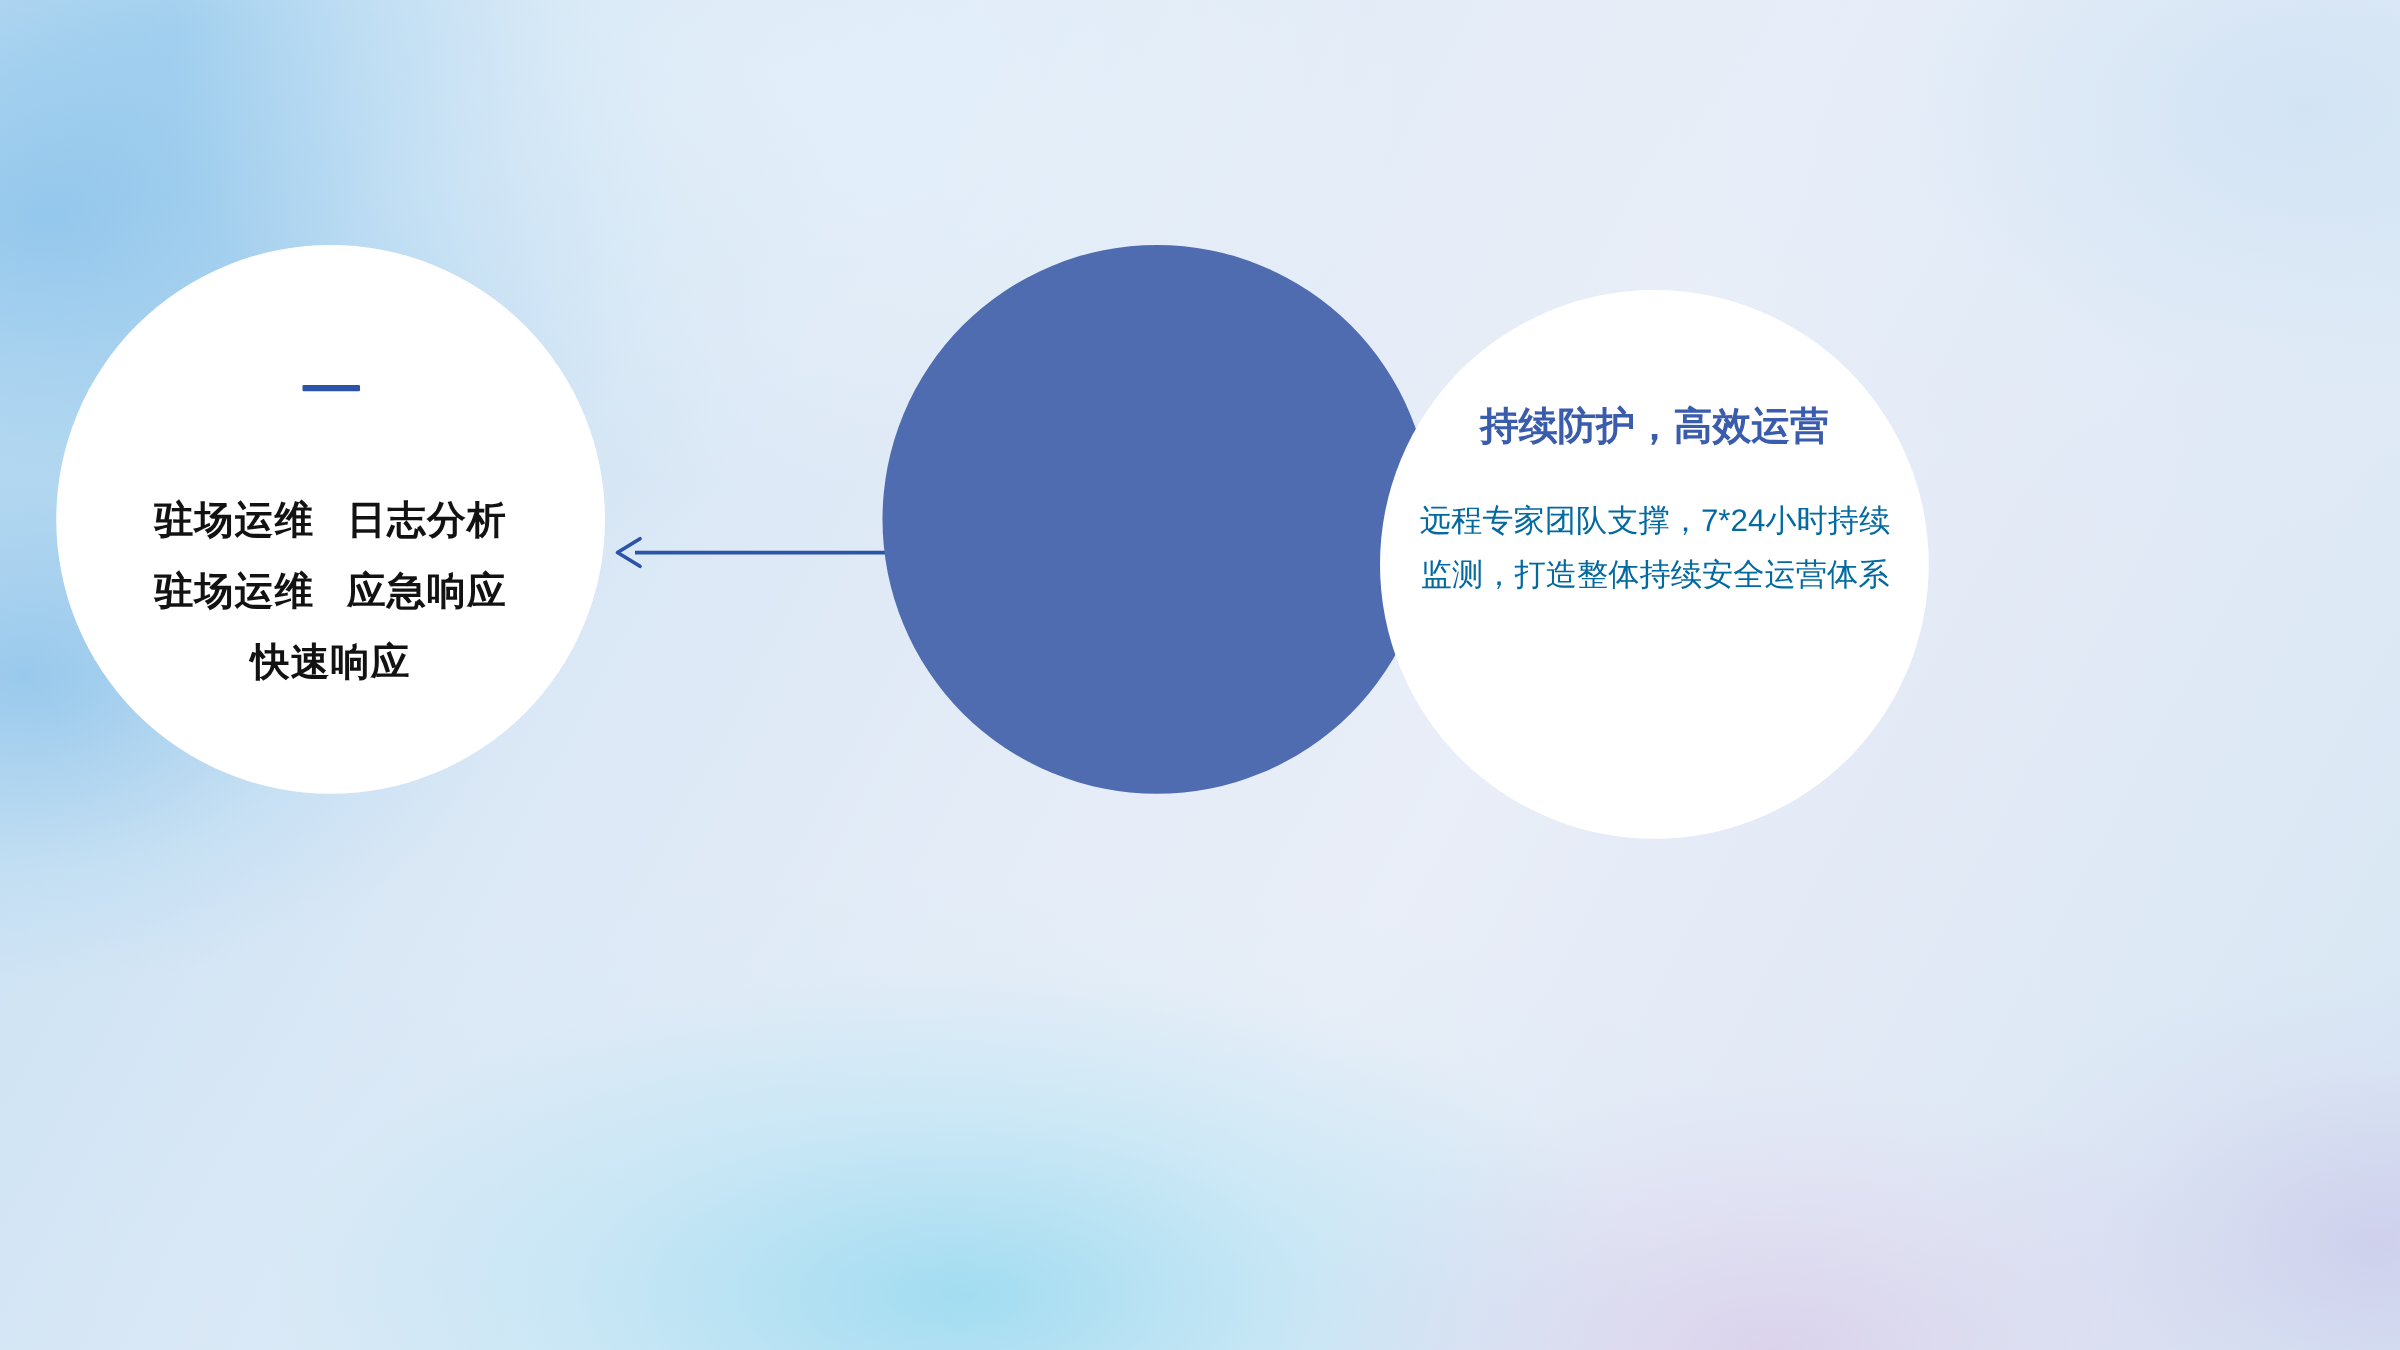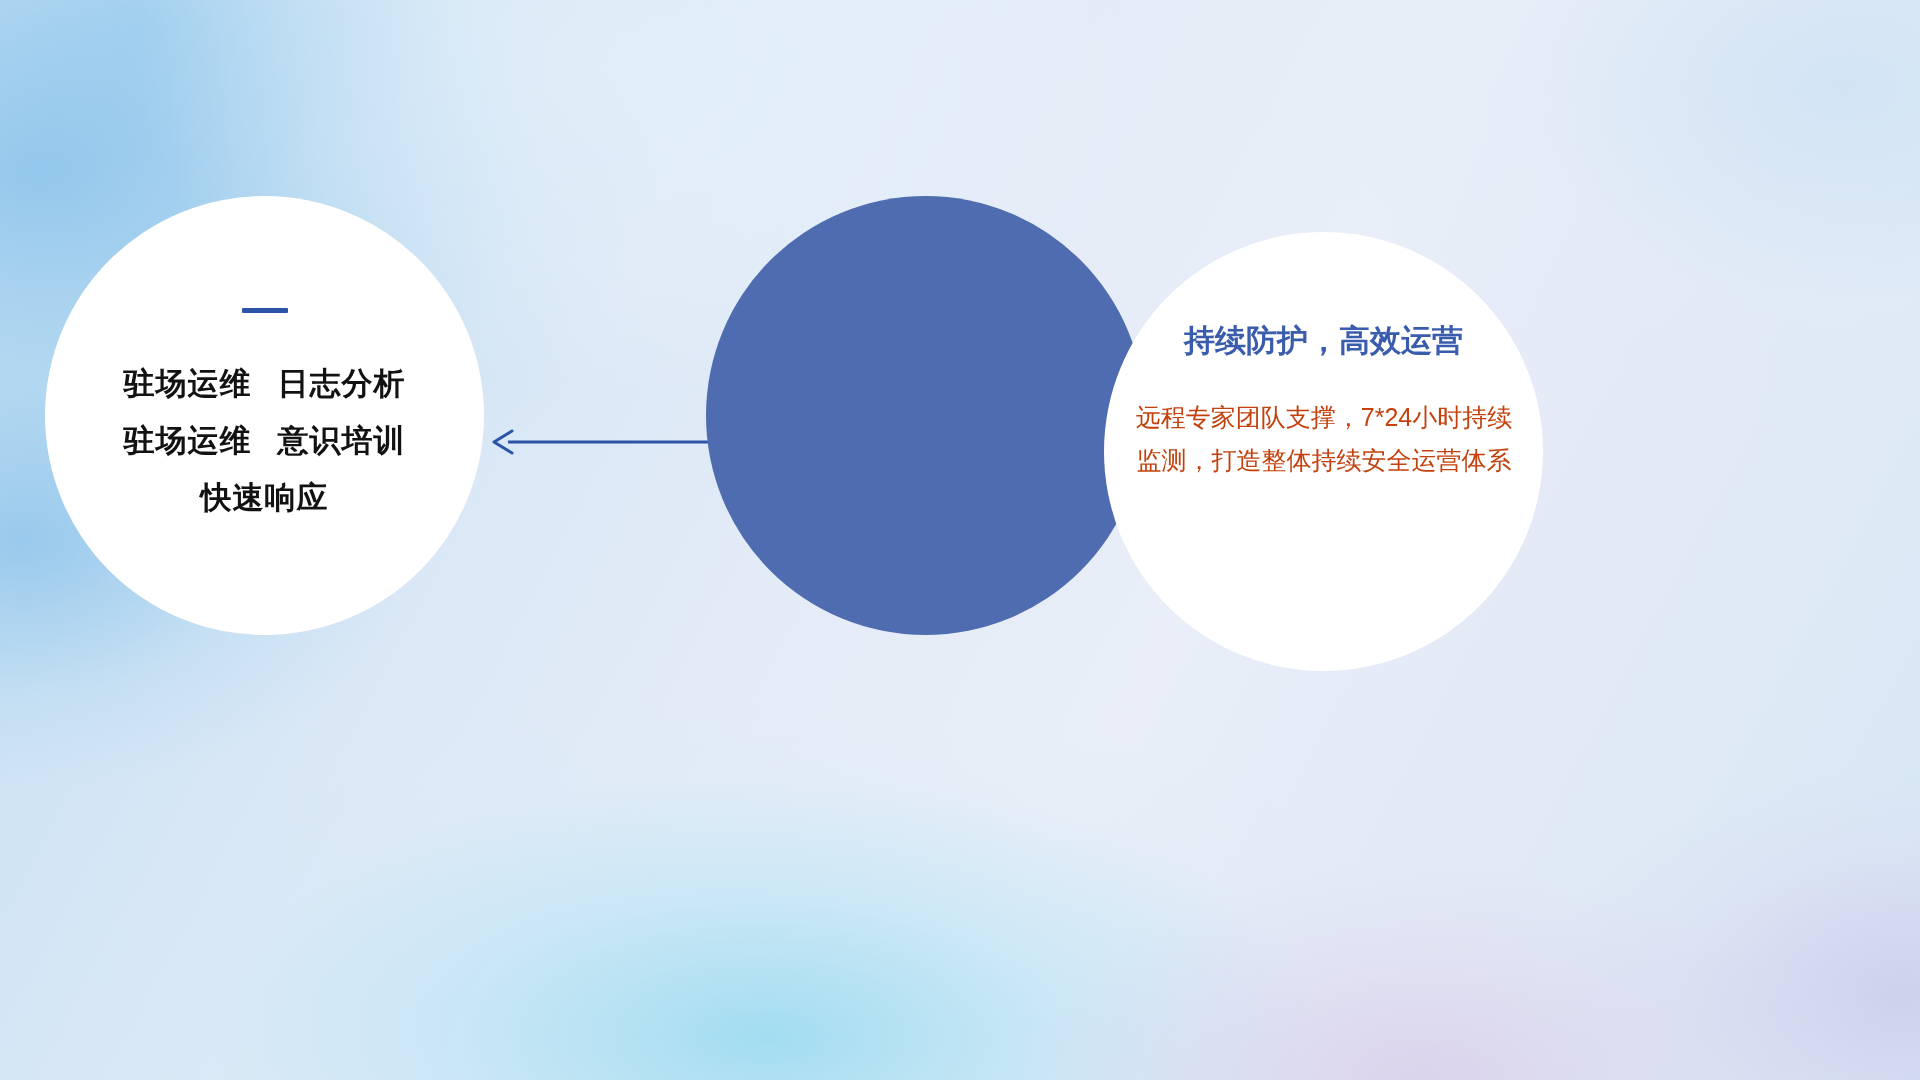--- a/index.html
+++ b/index.html
@@ -92,20 +92,21 @@
       radial-gradient(ellipse 420px 240px at 8% 2%,
         rgba(158,206,238,0.55) 0%,
         rgba(255,255,255,0) 70%);
   }
 
   
   .circle {
     position: absolute;
     border-radius: 50%;
     box-sizing: border-box;
+    gap: 32px;
   }
 
   #circle-left {
     left: 45px;
     top: 196px;
     width: 439px;
     height: 439px;
     background: #ffffff;
     display: flex;
     flex-direction: column;
@@ -210,21 +211,21 @@
     line-height: 40px;
     white-space: nowrap;
     margin-top: 33px;
   }
   #right-body {
     position: absolute;
     left: 20px;
     top: 164px;
     width: 400px;
     text-align: center;
-    color: #c2410c;
+    color: #0369a1;
     font-size: 25px;
     line-height: 43px;
     font-weight: 400;
   }
 
   
   #connector-arrow {
     position: absolute;
     left: 488px;
     top: 420px;
@@ -253,21 +254,21 @@
     <polyline points="24,11 6,22 24,33" fill="none" stroke="#2b54a8" stroke-width="3" stroke-linecap="round" stroke-linejoin="round"></polyline>
   </svg>
 
   <div id="circle-left" class="circle">
     <div class="accent-rule"></div>
     <div class="left-lines">
       <div>
         <span>驻场运维</span><span class="gap"></span><span>日志分析</span>
       </div>
       <div>
-        <span>驻场运维</span><span class="gap"></span><span>意识培训</span>
+        <span>驻场运维</span><span class="gap"></span><span>应急响应</span>
       </div>
       <div>
         <span>快速响应</span>
       </div>
     </div>
   </div>
 
   <div id="circle-center" class="circle"></div>
   <div id="center-content">
   </div>

